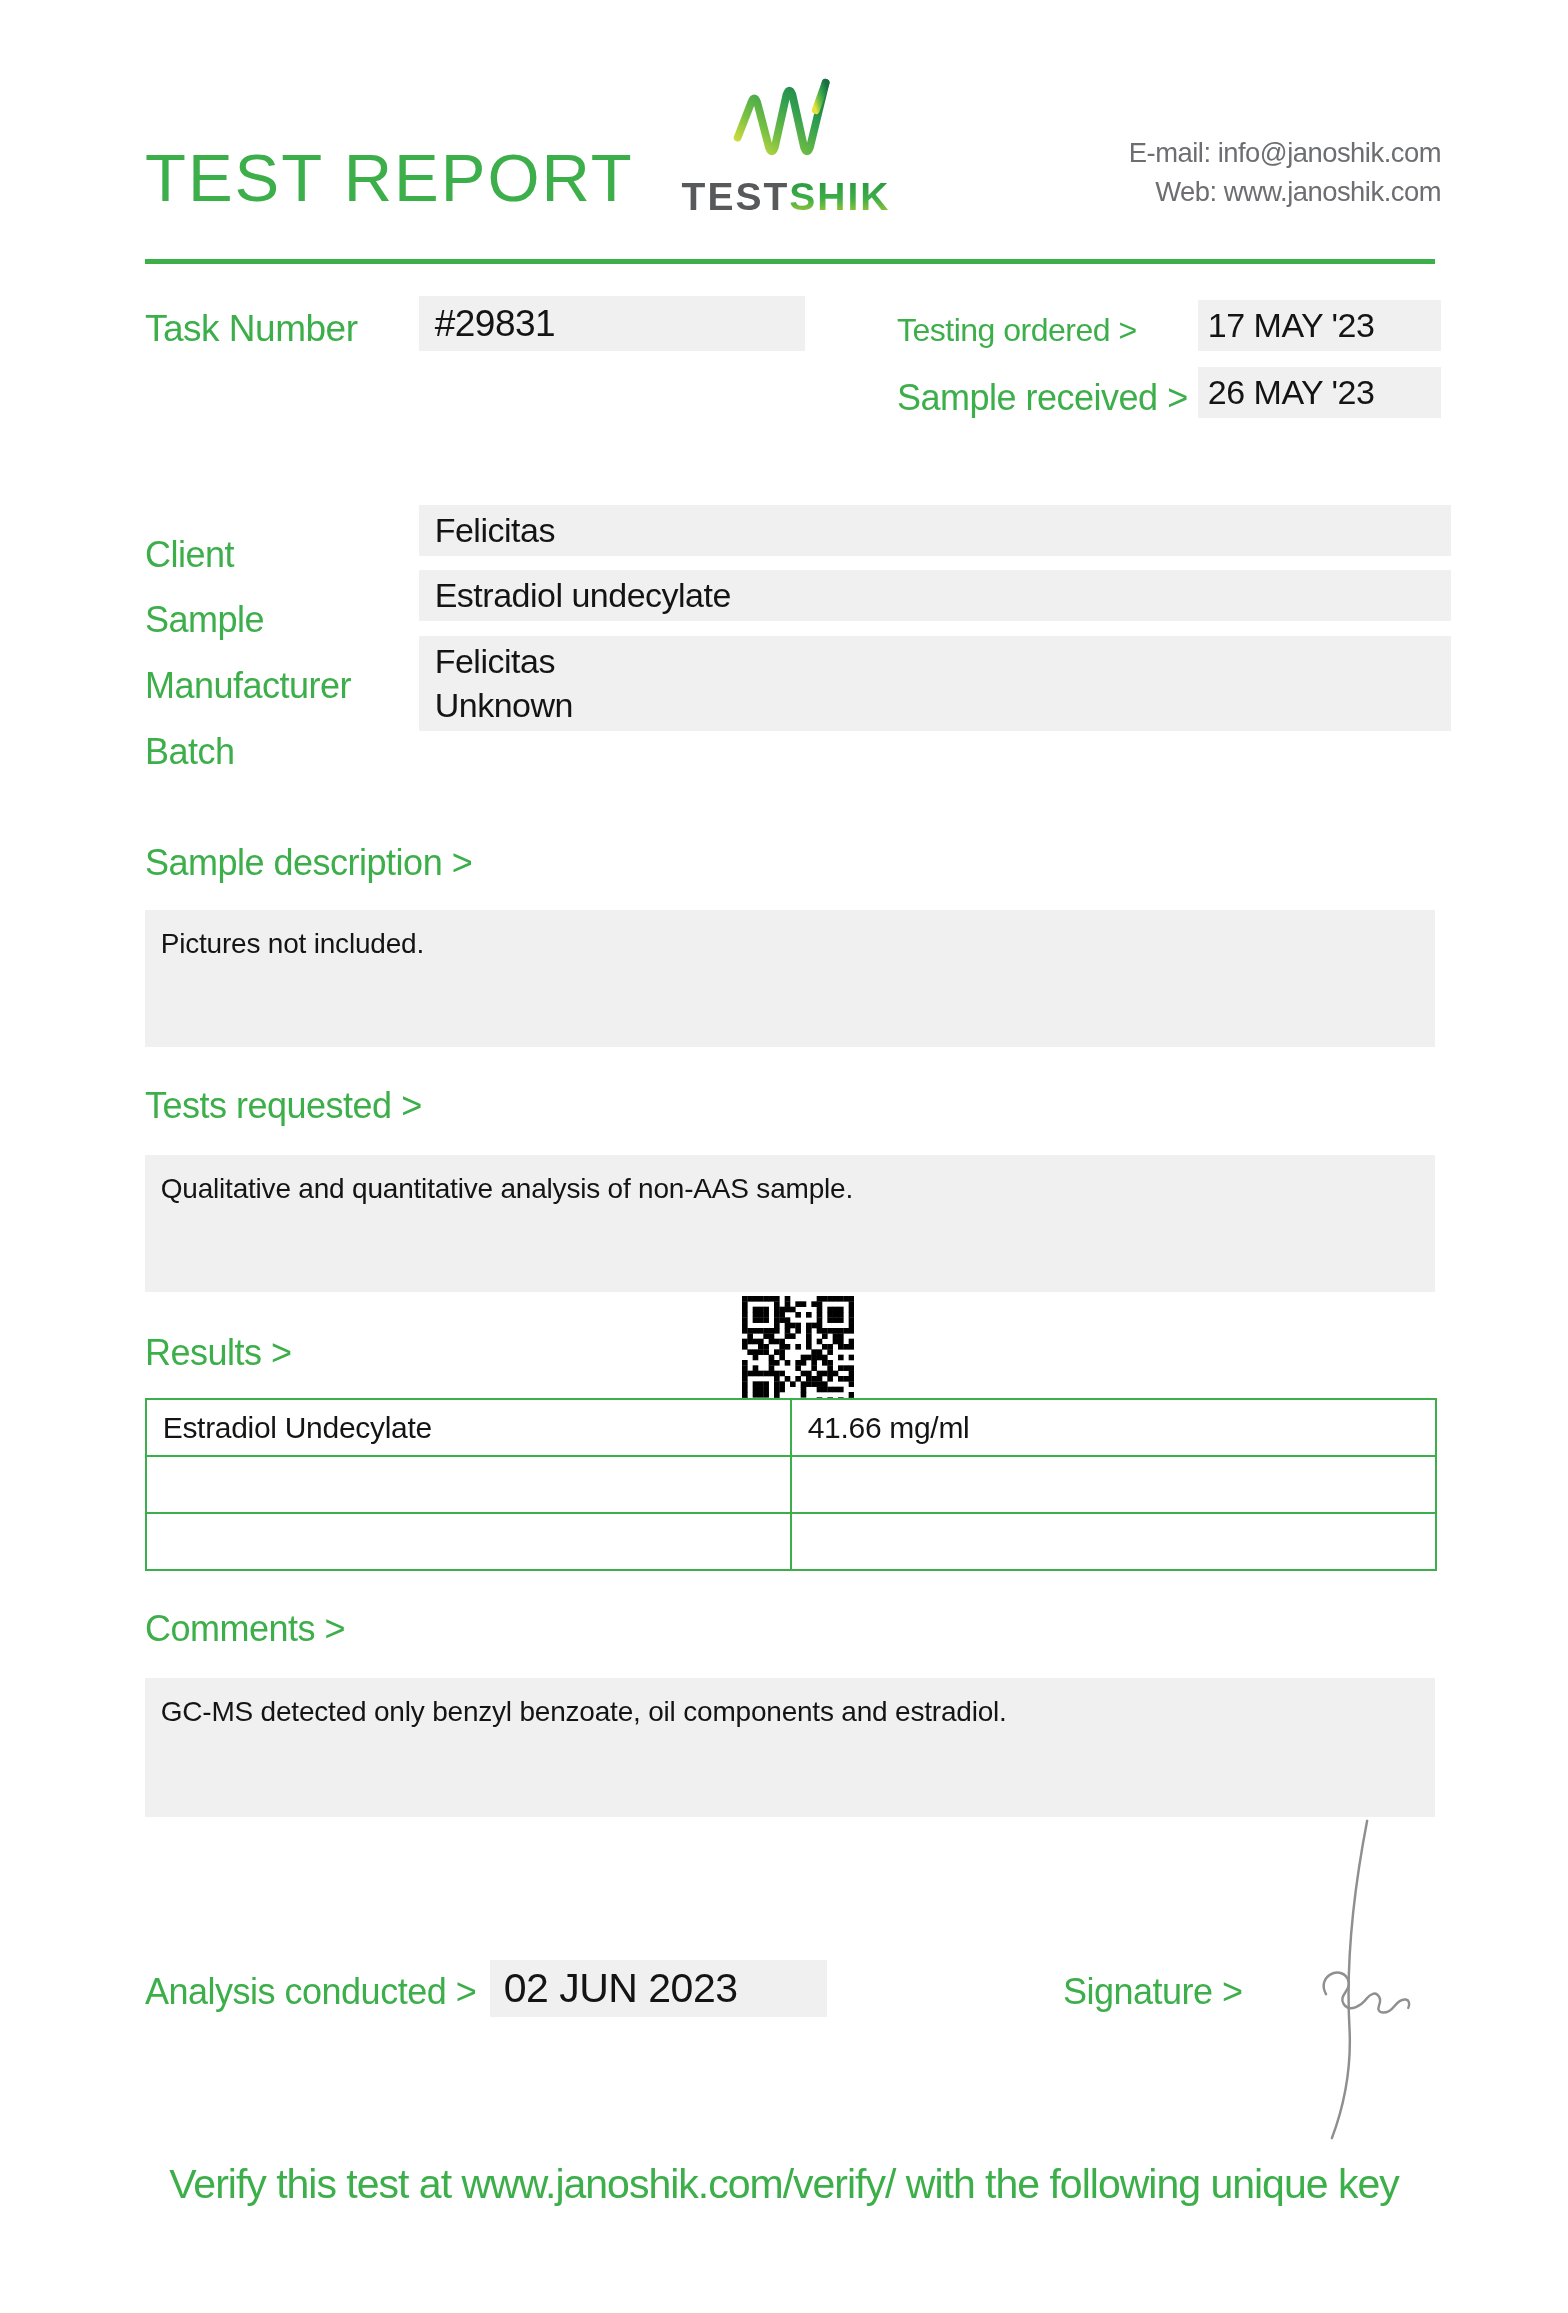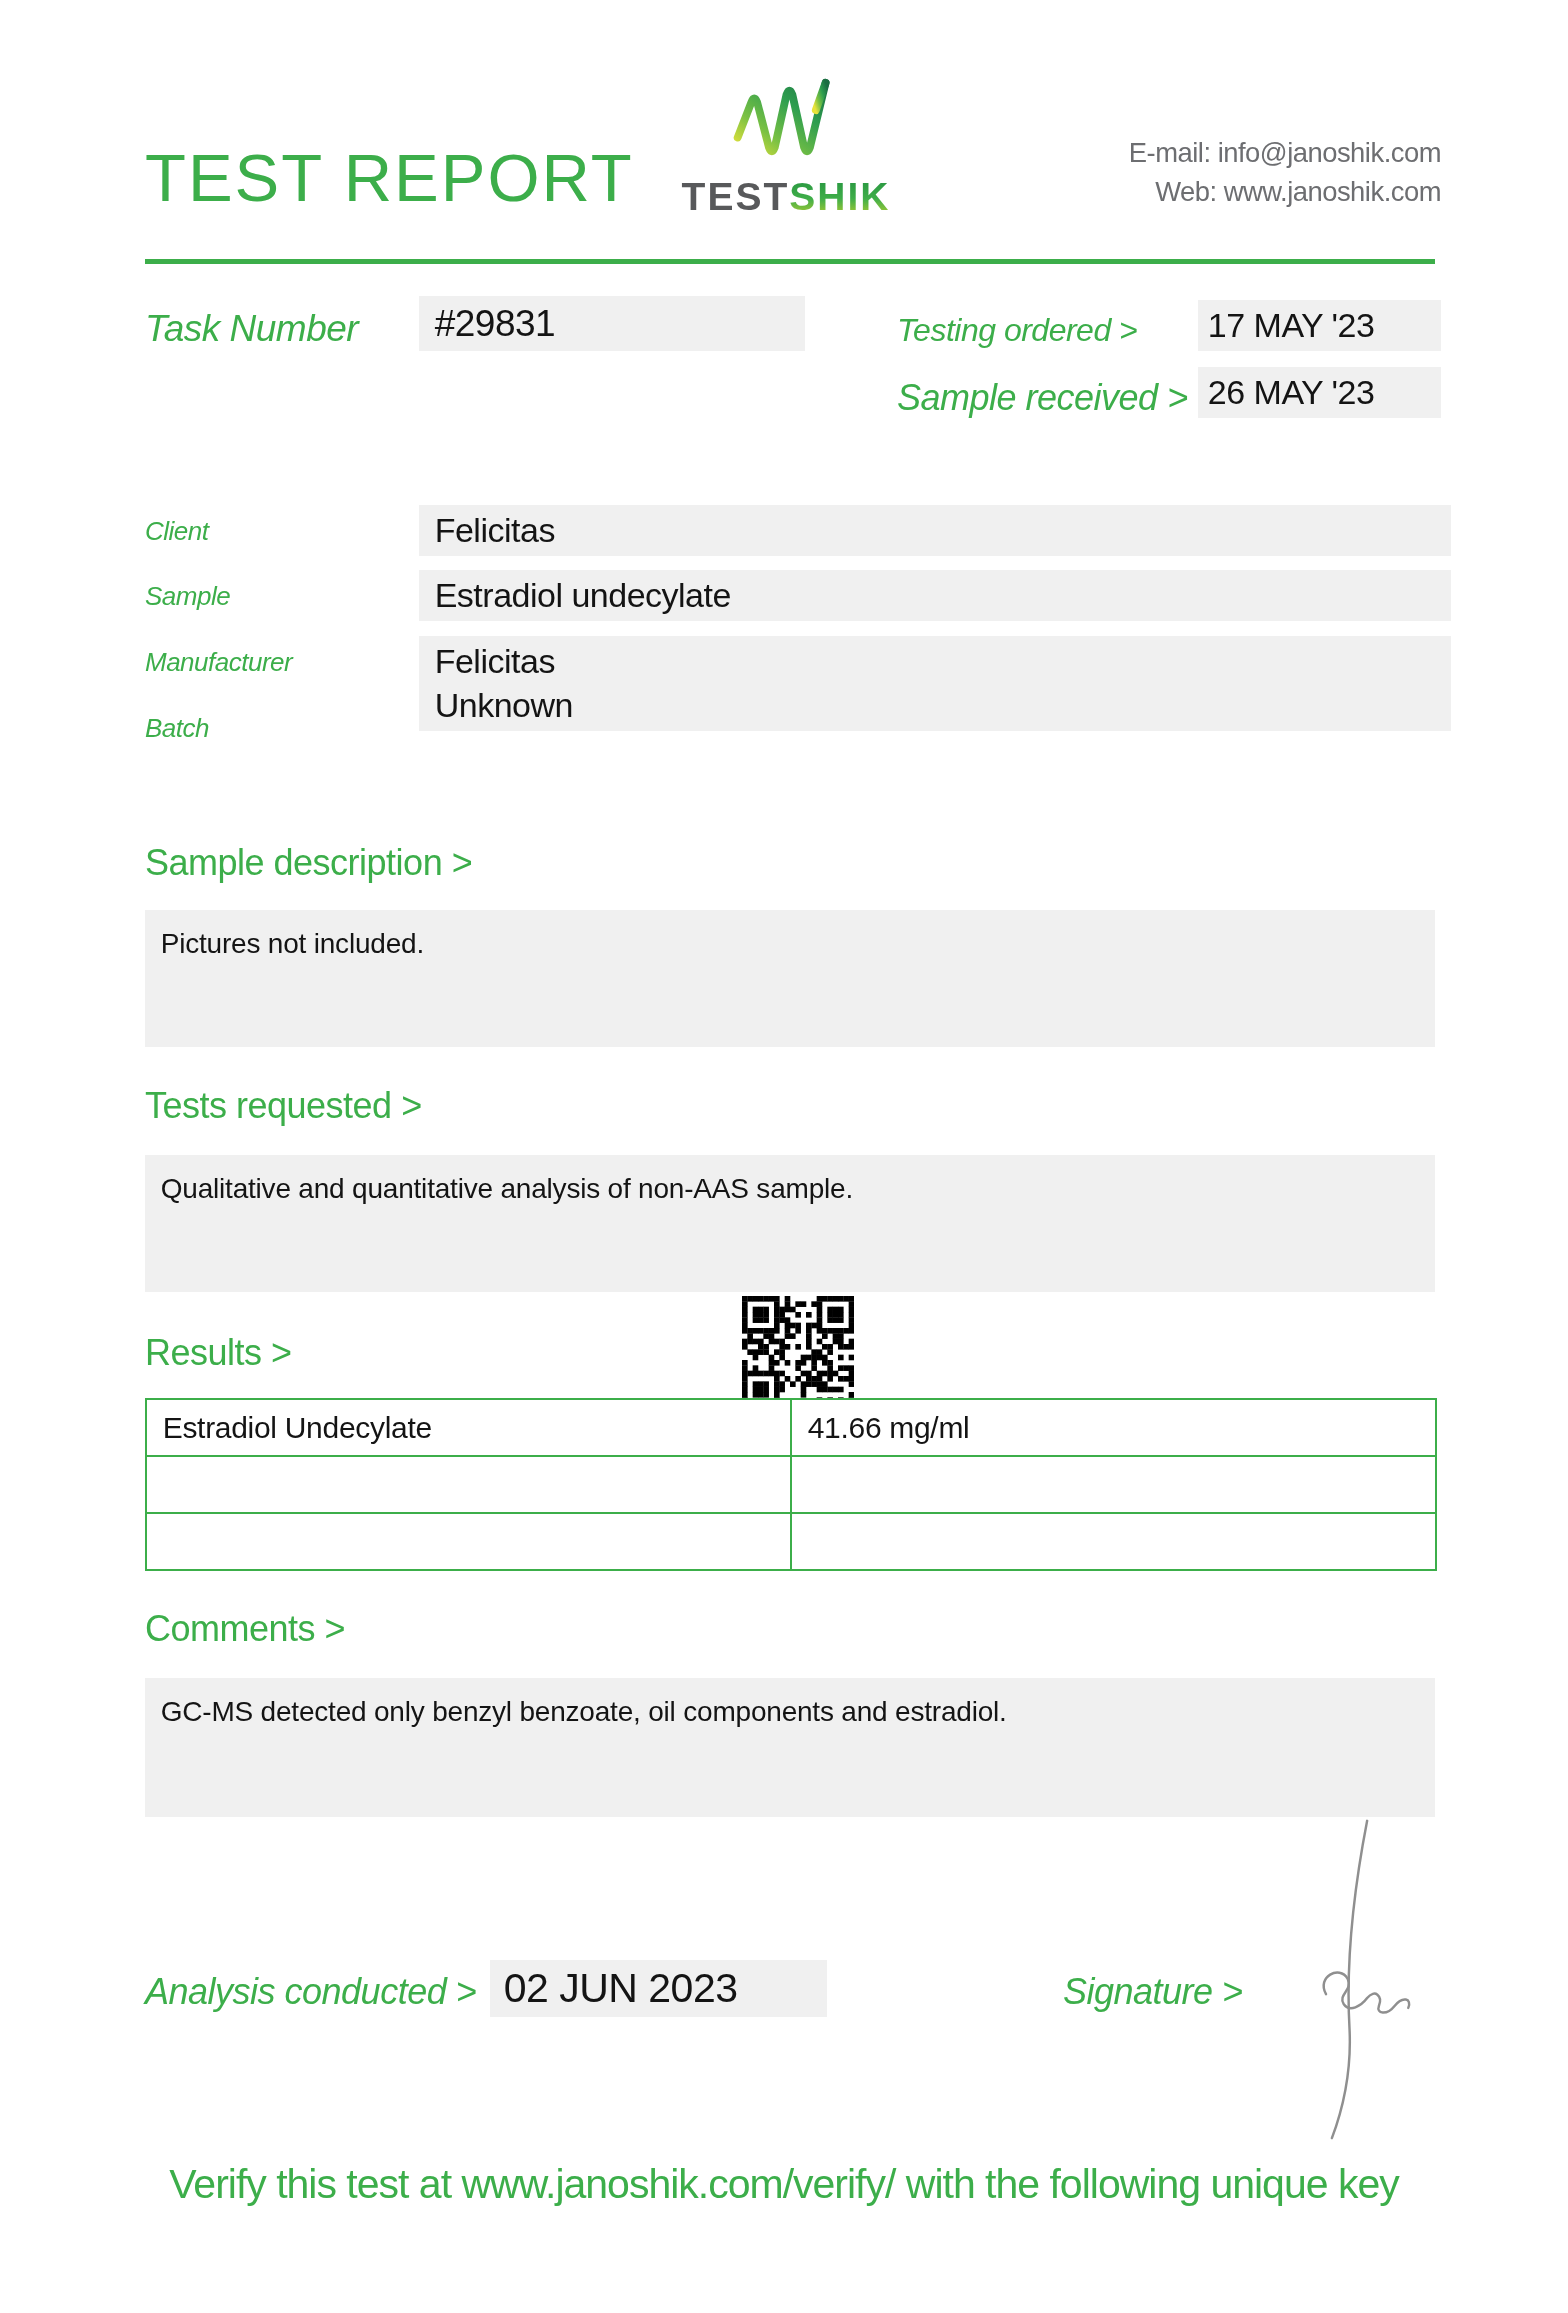--- a/index.html
+++ b/index.html
@@ -34,32 +34,32 @@
     background:linear-gradient(180deg,#23913f 0%,#3fae49 55%,#b9cf2f 100%);
     -webkit-background-clip:text;background-clip:text;color:transparent;
   }
   .contact{
     right:127px;top:133px;text-align:right;
     font-size:27.4px;line-height:39px;color:var(--text-gray);
     letter-spacing:-0.5px;
   }
   .divider{left:145px;top:259px;width:1290px;height:4.9px;background:var(--green);}
   
-  .glabel{color:var(--green);font-size:35px;line-height:1;letter-spacing:-0.5px;font-style:italic;}
+  .glabel{color:var(--green);font-size:35px;line-height:1;letter-spacing:-0.5px;}
   .vbox{
     background:var(--box-gray);display:flex;align-items:center;
     font-size:35px;color:var(--ink);letter-spacing:-0.5px;white-space:nowrap;
   }
   .task-label{left:145px;top:310px;font-size:37px;}
   .task-box{left:419px;top:296px;width:370px;height:55px;padding-left:15.7px;font-size:37px;}
   .ordered-label{left:897px;top:314px;font-size:32px;}
   .ordered-box{left:1198px;top:300px;width:233px;height:51px;padding-left:9.8px;font-size:34px;}
   .received-label{left:897px;top:380px;font-size:36px;}
   .received-box{left:1198px;top:367px;width:233px;height:51px;padding-left:9.8px;font-size:34px;}
-  .info-label{left:145px;font-size:26px;}
+  .info-label{left:145px;font-size:36px;margin-top:19px;}
   .info-box{left:419px;width:1016px;height:51px;padding-left:15.7px;font-size:34px;}
   
   .sec-heading{left:145px;color:var(--green);font-size:36px;line-height:1;letter-spacing:-0.5px;}
   .sec-box{
     left:145px;width:1259px;background:var(--box-gray);
     padding:15.7px 15.7px;font-size:28px;color:var(--ink);letter-spacing:-0.2px;
     line-height:1.3;
   }
   
   .results-table{

